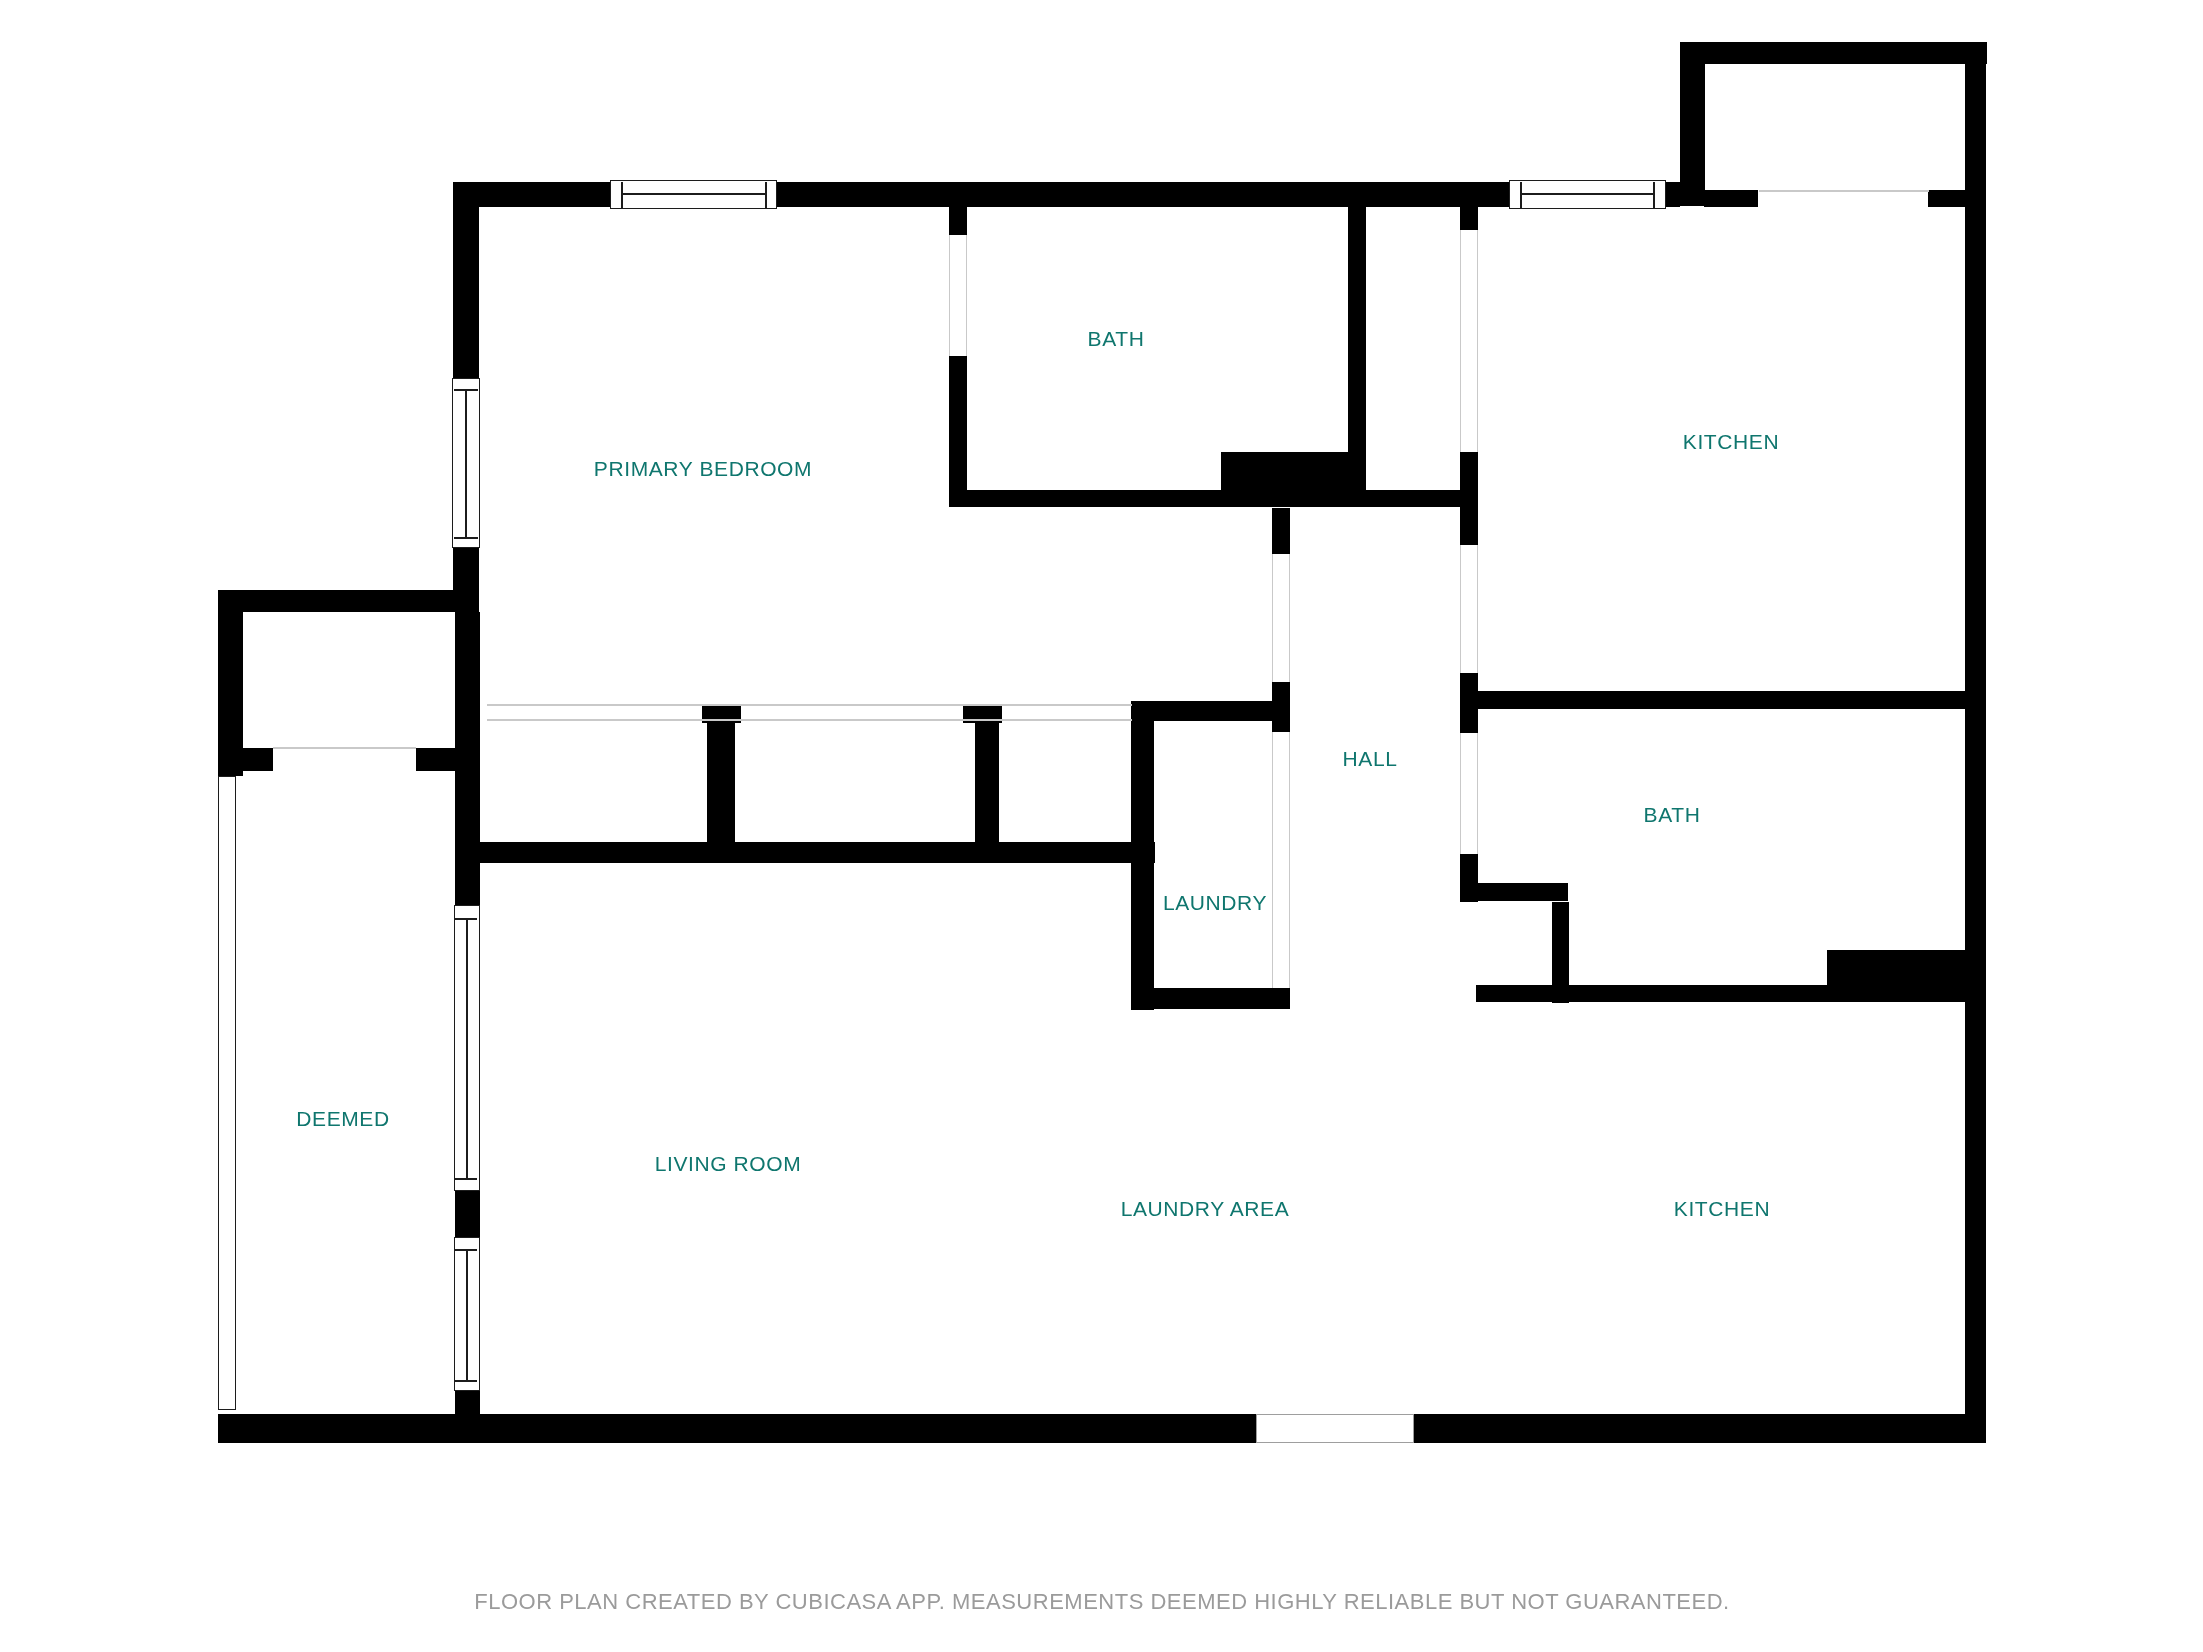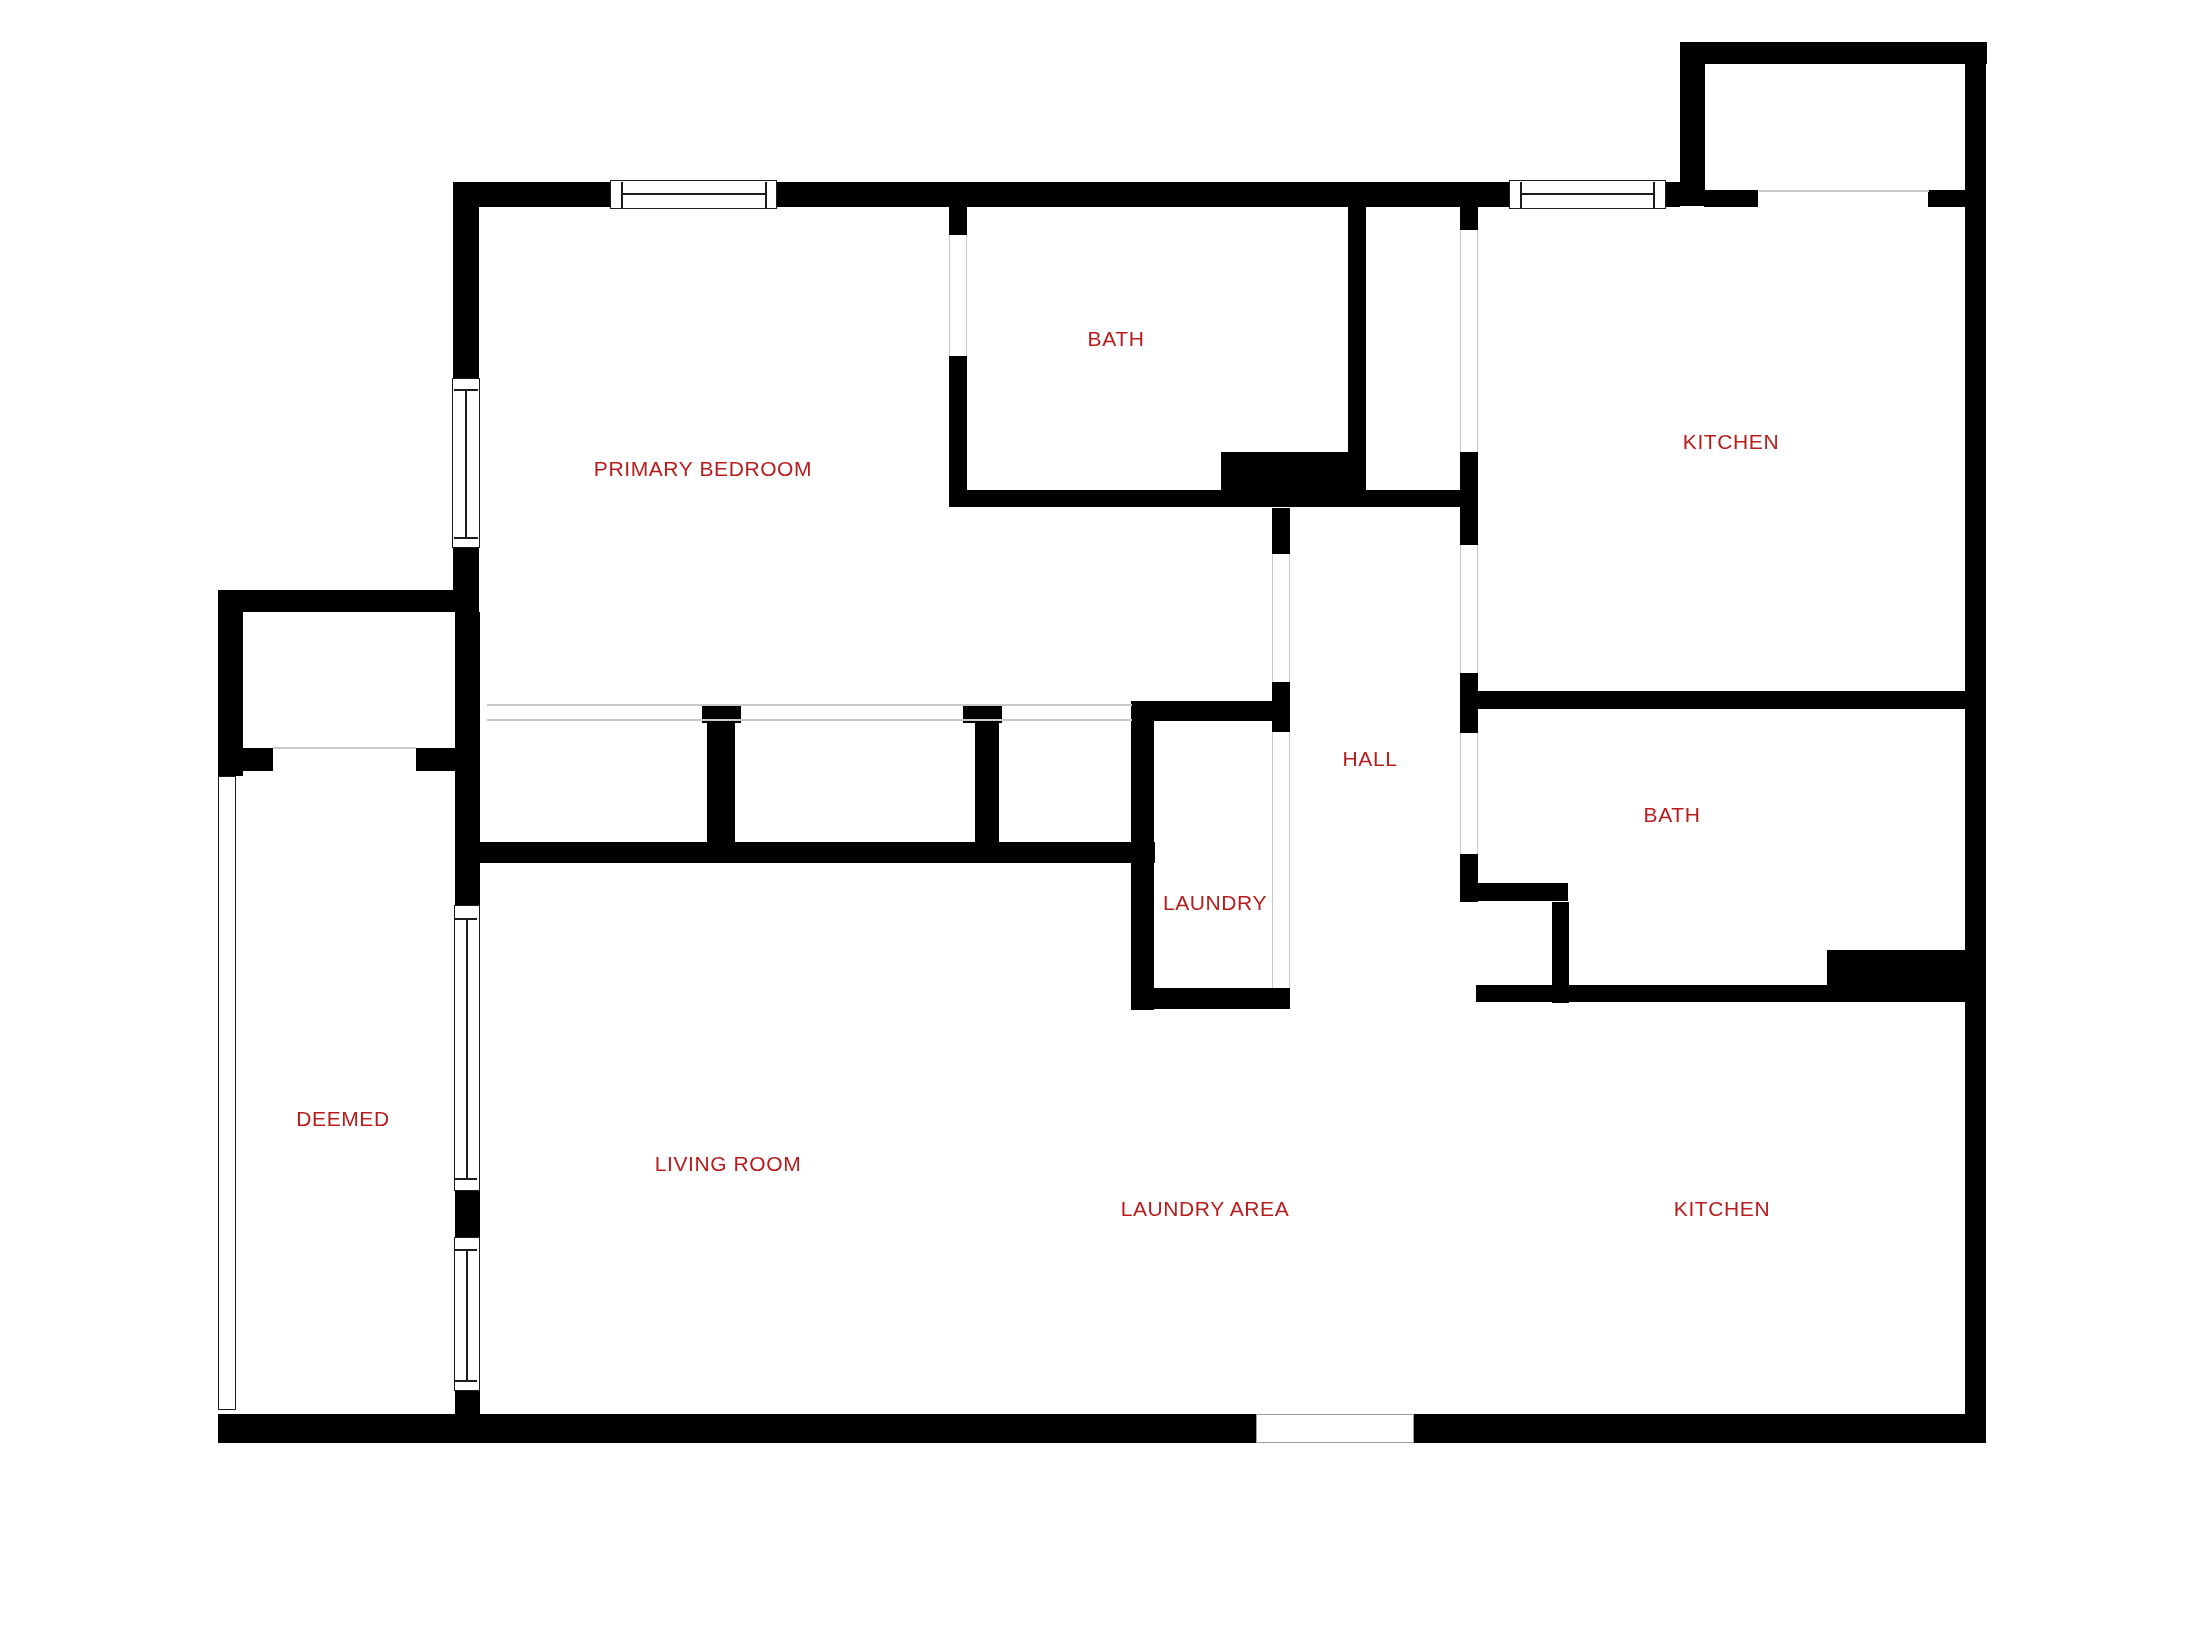--- a/index.html
+++ b/index.html
@@ -9,21 +9,21 @@
   }
   .wall{position:absolute;background:#000000;}
   .glass{position:absolute;background:#ffffff;border:1.8px solid #1c1c1c;box-sizing:border-box;}
   .pane{position:absolute;background:#1c1c1c;}
   .gap{position:absolute;background:#ffffff;box-sizing:border-box;}
   .gap.v{border-left:1.8px solid #c9c9c9;border-right:1.8px solid #c9c9c9;}
   .thinline{position:absolute;background:#c9c9c9;}
   .doorbox{position:absolute;background:#ffffff;border:1.8px solid #9e9e9e;box-sizing:border-box;}
   .room-label{
     position:absolute;transform:translate(-50%,-50%);
-    font-size:21px;letter-spacing:0.6px;color:#b91c1c;white-space:nowrap;
+    font-size:21px;letter-spacing:0.6px;color:#0f766e;white-space:nowrap;
   }
   .footer-text{
     position:absolute;transform:translate(-50%,-50%);
     font-size:22px;letter-spacing:0.5px;color:#9b9b9b;white-space:nowrap;
   }
 </style>
 </head>
 <body>
 
 <div class="plan">
@@ -110,15 +110,16 @@
   <div class="room-label" style="left:1116px;top:339px">BATH</div>
   <div class="room-label" style="left:1731px;top:442px">KITCHEN</div>
   <div class="room-label" style="left:1370px;top:759px">HALL</div>
   <div class="room-label" style="left:1215px;top:903px">LAUNDRY</div>
   <div class="room-label" style="left:1672px;top:815px">BATH</div>
   <div class="room-label" style="left:343px;top:1119px">DEEMED</div>
   <div class="room-label" style="left:728px;top:1164px">LIVING ROOM</div>
   <div class="room-label" style="left:1205px;top:1209px">LAUNDRY AREA</div>
   <div class="room-label" style="left:1722px;top:1209px">KITCHEN</div>
 
+  <div class="footer-text" style="left:1102px;top:1602px">FLOOR PLAN CREATED BY CUBICASA APP. MEASUREMENTS DEEMED HIGHLY RELIABLE BUT NOT GUARANTEED.</div>
 
 </div>
 
 
 </body></html>

